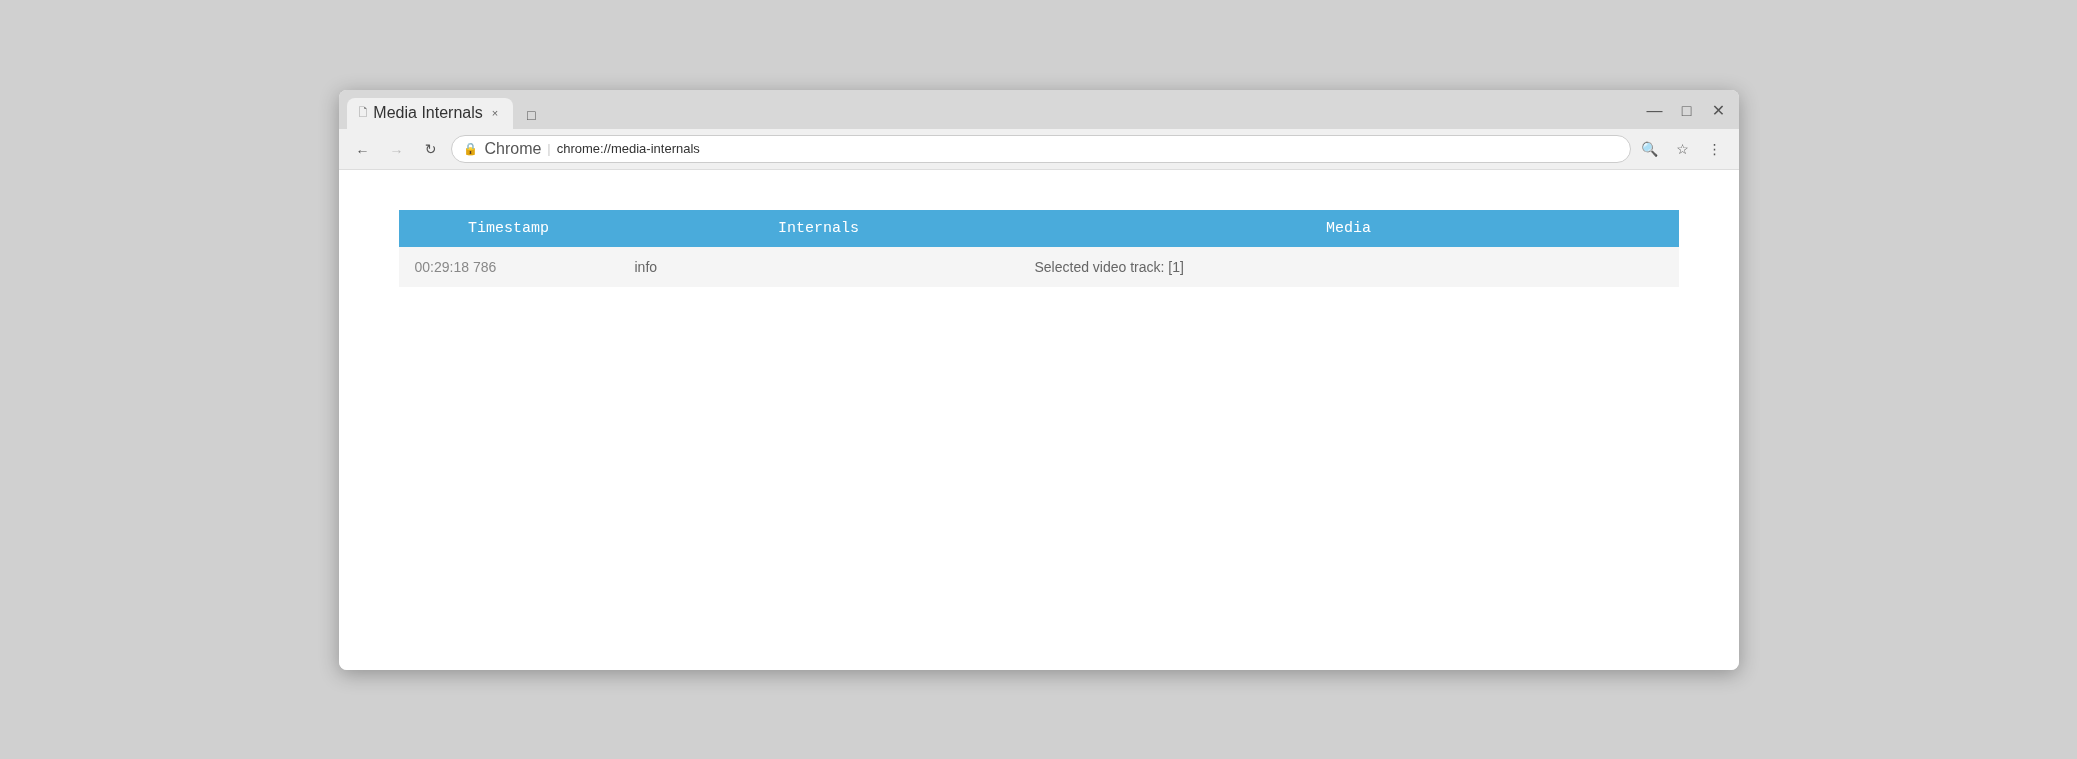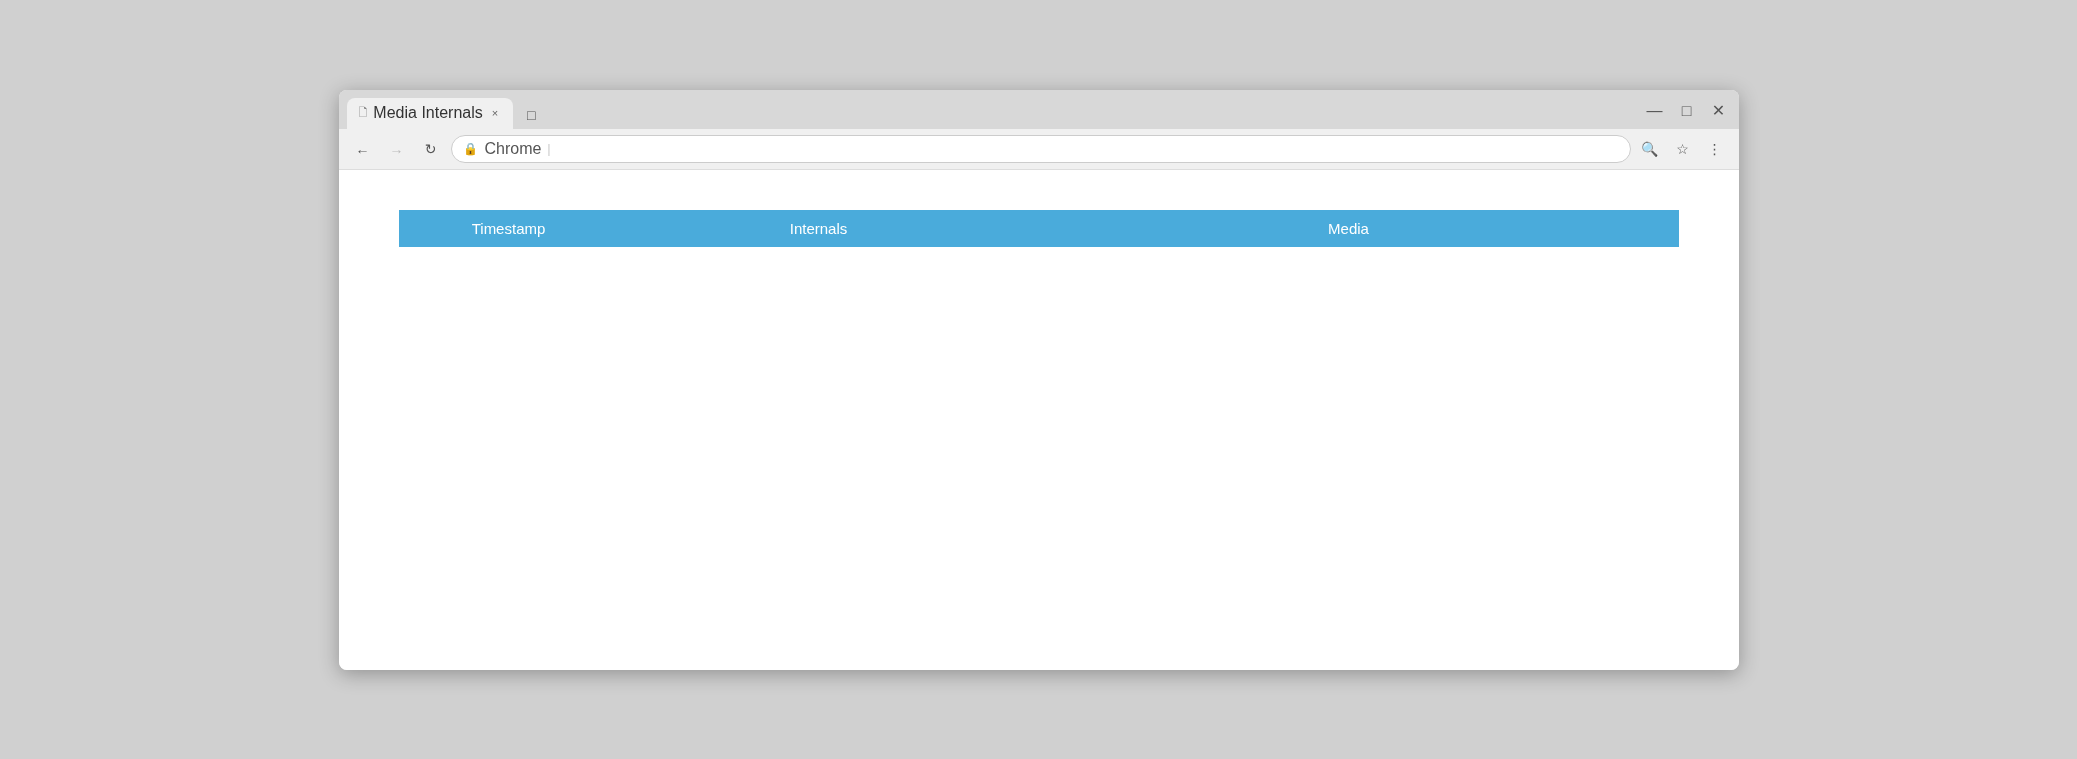--- a/index.html
+++ b/index.html
@@ -198,20 +198,21 @@
       font-size: 14px;
     }
 
     .log-table thead tr th {
       background: #4aabdb;
       color: white;
       padding: 10px 16px;
       text-align: center;
       font-weight: normal;
       font-size: 15px;
+      font-family: Liberation Mono, monospace;
     }
 
     .log-table thead tr th:first-child {
       width: 220px;
     }
 
     .log-table thead tr th:nth-child(2) {
       width: 400px;
     }
 
@@ -266,20 +267,21 @@
         <span>→</span>
       </div>
       <div class="nav-btn">
         <span>↻</span>
       </div>
 
       <div class="address-bar-wrap">
         <span class="secure-icon">🔒</span>
         <span style="color:#555; font-size:16px;">Chrome</span>
         <span style="color:#ccc; font-size:13px;"> | </span>
+        <input class="address-text" type="text" value="chrome://media-internals" style="">
       </div>
 
       <div class="nav-actions">
         <div class="nav-btn">
           <span>🔍</span>
         </div>
         <div class="nav-btn">
           <span>☆</span>
         </div>
         <div class="nav-btn">
@@ -294,17 +296,22 @@
 
       <table class="log-table">
         <thead>
           <tr>
             <th>Timestamp</th>
             <th>Internals</th>
             <th>Media</th>
           </tr>
         </thead>
         <tbody id="table-body">
+            <tr>
+              <td>00:29:18 786</td>
+              <td>info</td>
+              <td>Selected video track: [1]</td>
+            </tr>
           </tbody>
       </table>
     </div>
   </div>
 </div>
 
 </body></html>

